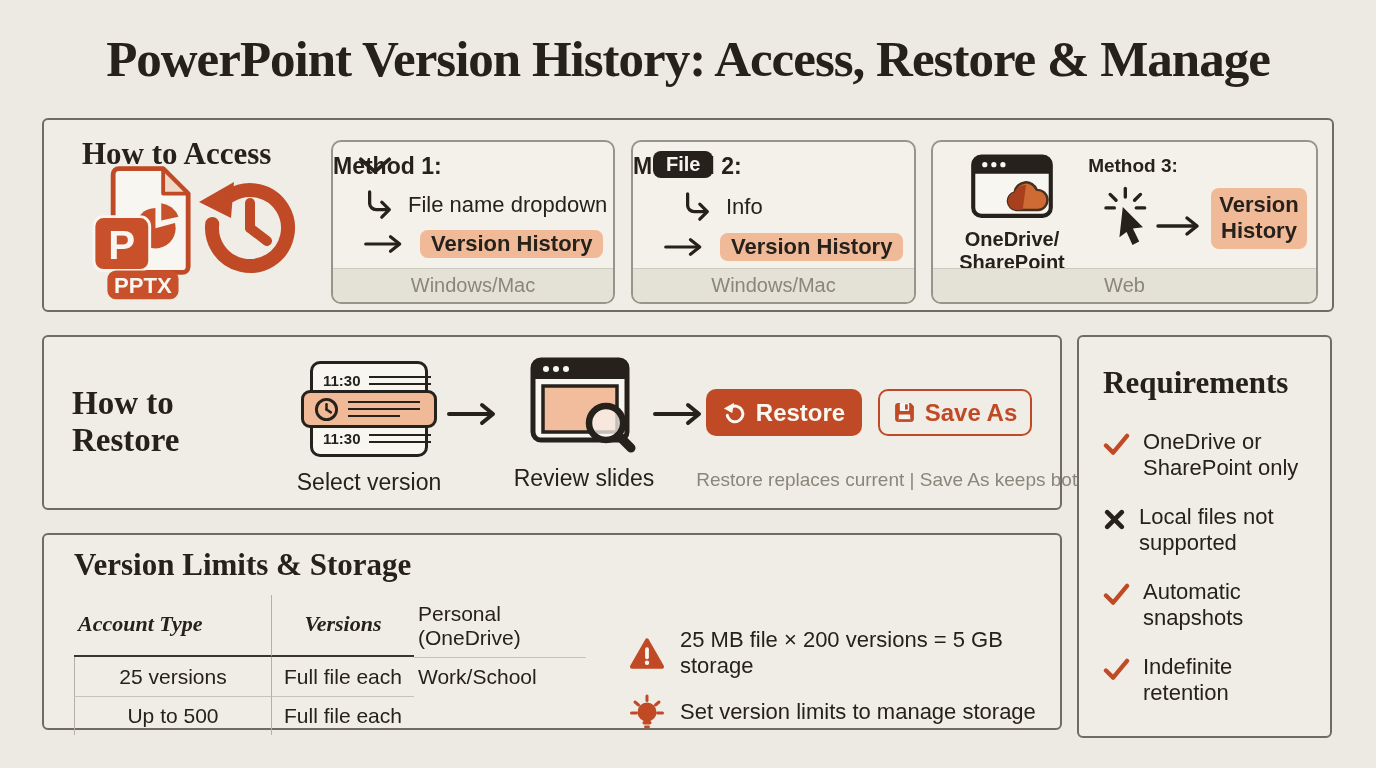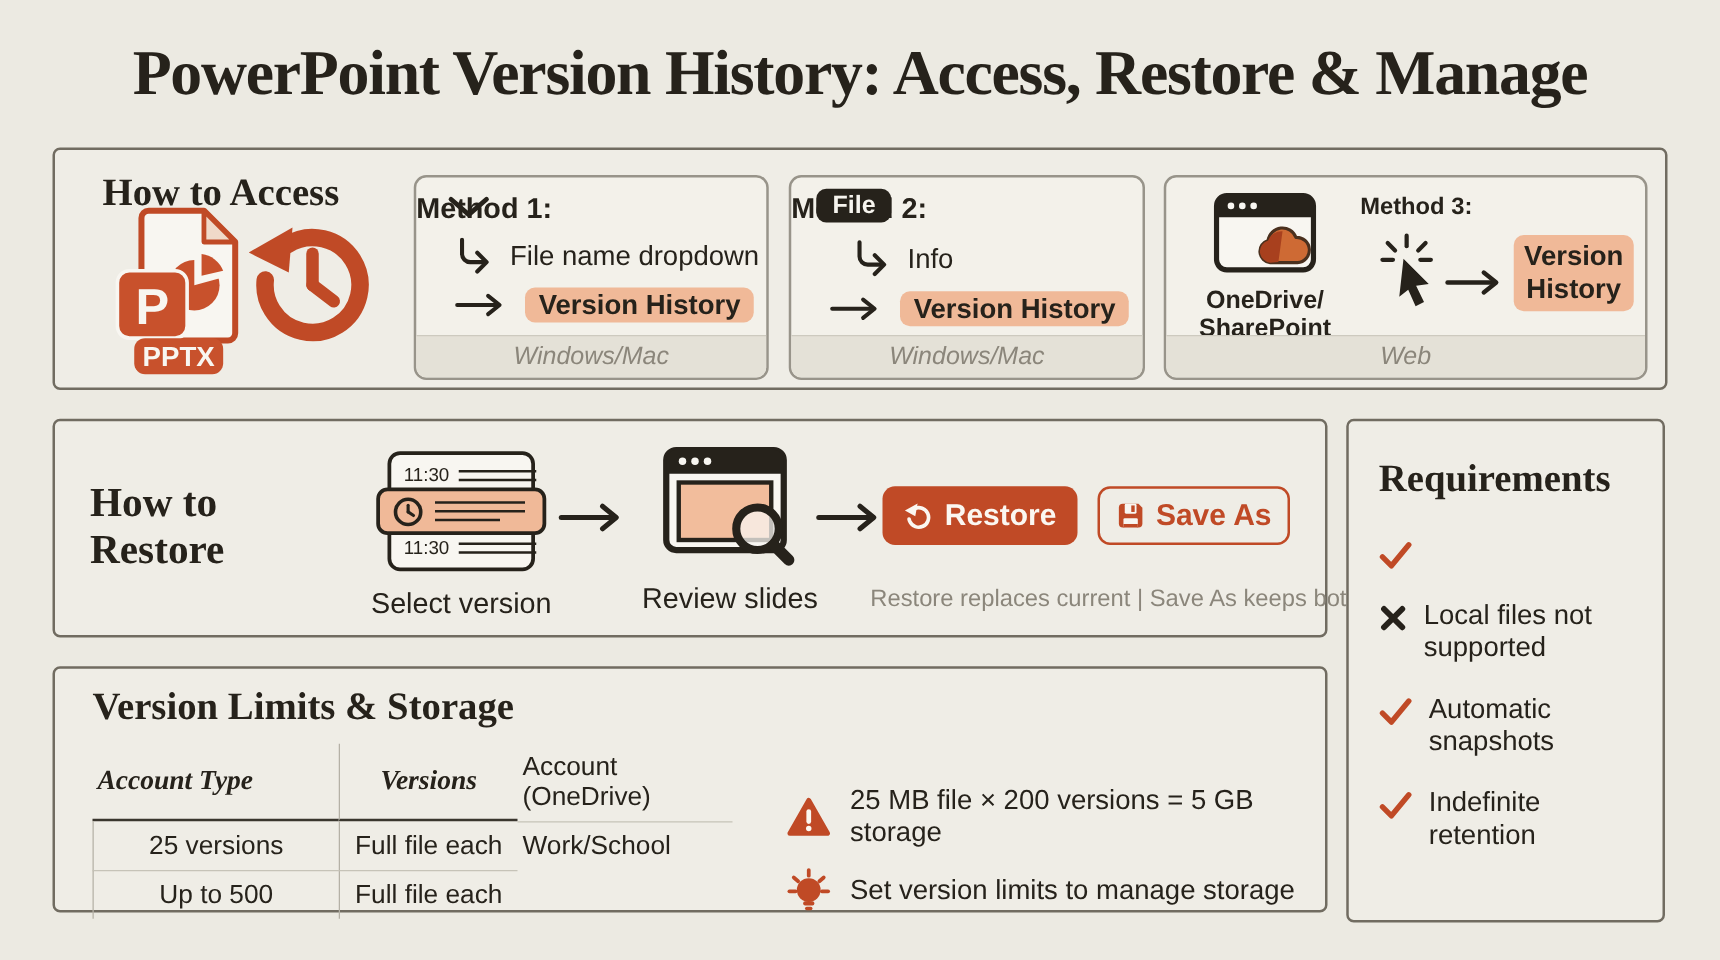--- a/index.html
+++ b/index.html
@@ -36,21 +36,21 @@
     background:#F3F1EA; border:2px solid #98948A; border-radius:10px;
     overflow:hidden;
   }
   #card-m1 { left:287px; width:284px; }
   #card-m2 { left:587px; width:285px; }
   #card-m3 { left:887px; width:387px; }
   .card-footer {
     position:absolute; left:0; right:0; bottom:0; height:34px;
     background:#E4E1D7; border-top:1px solid #CDCABF;
     display:flex; align-items:center; justify-content:center;
-    color:#8B867B; font-size:20px;font-style:italic;
+    color:#8B867B; font-size:20px;
   }
   .m-header { position:relative; margin-top:11px; text-align:left;
               font-size:23px; font-weight:bold; height:30px; }
   .m-header .corner-icon { position:absolute; left:24px; top:3px; }
   .file-badge {
     position:absolute; left:20px; top:-2px;
     background:#26221B; color:#F6F4EE; font-size:20px; font-weight:bold;
     border-radius:8px; padding:2px 13px;
   }
   .m-step { display:flex; align-items:center; margin:7px 0 0 30px; font-size:22px; }
@@ -88,21 +88,21 @@
   .restore-note { position:absolute; left:650px; top:132px; width:396px;
                   text-align:center; font-size:19px; color:#8B867B; }
 
   
   .vlist { position:relative; width:118px; height:96px; }
   .vlist-box { position:absolute; inset:0; background:#F8F6F1;
                border:3px solid #26221B; border-radius:10px; }
   .vrow { position:absolute; left:10px; right:10px; height:20px;
           display:flex; align-items:center; gap:8px; }
   .vrow-top { top:6px; } .vrow-bottom { bottom:6px; }
-  .vtime { font-size:15px; font-weight:normal;text-align:right; }
+  .vtime { font-size:15px; font-weight:bold;text-align:right; }
   .vlines { display:flex; flex-direction:column; gap:5px; flex:1; }
   .vlines i { display:block; border-top:2.5px solid #26221B; }
   .vmid { position:absolute; left:-9px; right:-9px; top:29px; height:38px;
           background:#F0B998; border:3px solid #26221B; border-radius:9px;
           display:flex; align-items:center; gap:9px; padding:0 10px; }
   .vmid .vlines i:nth-child(3) { width:70%; }
 
   
   .req-list { position:absolute; left:24px; top:92px; }
   .req-item { display:flex; margin-bottom:23px; }
@@ -359,20 +359,21 @@
 
   <div class="panel" id="panel-reqs">
     <div class="panel-heading serif" style="left:24px; top:28px;">Requirements</div>
     <div class="req-list">
       <div class="req-item">
         <span class="req-icon">
           <svg width="27" height="23" viewBox="0 0 28 24">
             <path d="M3 13 L10.5 20.5 L25 3" fill="none" stroke="#C04A26" stroke-width="4.5" stroke-linecap="round" stroke-linejoin="round"></path>
           </svg>
         </span>
+        <span class="req-text">OneDrive or SharePoint only</span>
       </div>
       <div class="req-item">
         <span class="req-icon">
           <svg width="23" height="23" viewBox="0 0 22 22">
             <line x1="4" y1="4" x2="18" y2="18" stroke="#26221B" stroke-width="4.5" stroke-linecap="round"></line>
             <line x1="18" y1="4" x2="4" y2="18" stroke="#26221B" stroke-width="4.5" stroke-linecap="round"></line>
           </svg>
         </span>
         <span class="req-text">Local files not supported</span>
       </div>
@@ -395,21 +396,21 @@
     </div>
   </div>
 
   <div class="panel" id="panel-limits">
     <div class="panel-heading serif" style="left:30px; top:12px;">Version Limits &amp; Storage</div>
 
     <div class="limits-table">
       <div class="lt-cell lt-head lt-c1">Account Type</div>
       <div class="lt-cell lt-head lt-c2">Versions</div>
 
-      <div class="lt-cell lt-c1">Account (OneDrive)</div>
+      <div class="lt-cell lt-c1">Personal (OneDrive)</div>
       <div class="lt-cell lt-c2">25 versions</div>
       <div class="lt-cell lt-c3">Full file each</div>
 
       <div class="lt-cell lt-c1 lt-row2">Work/School</div>
       <div class="lt-cell lt-c2 lt-row2">Up to 500</div>
       <div class="lt-cell lt-c3 lt-row2">Full file each</div>
     </div>
 
     <div class="storage-notes">
       <div class="note-row">

